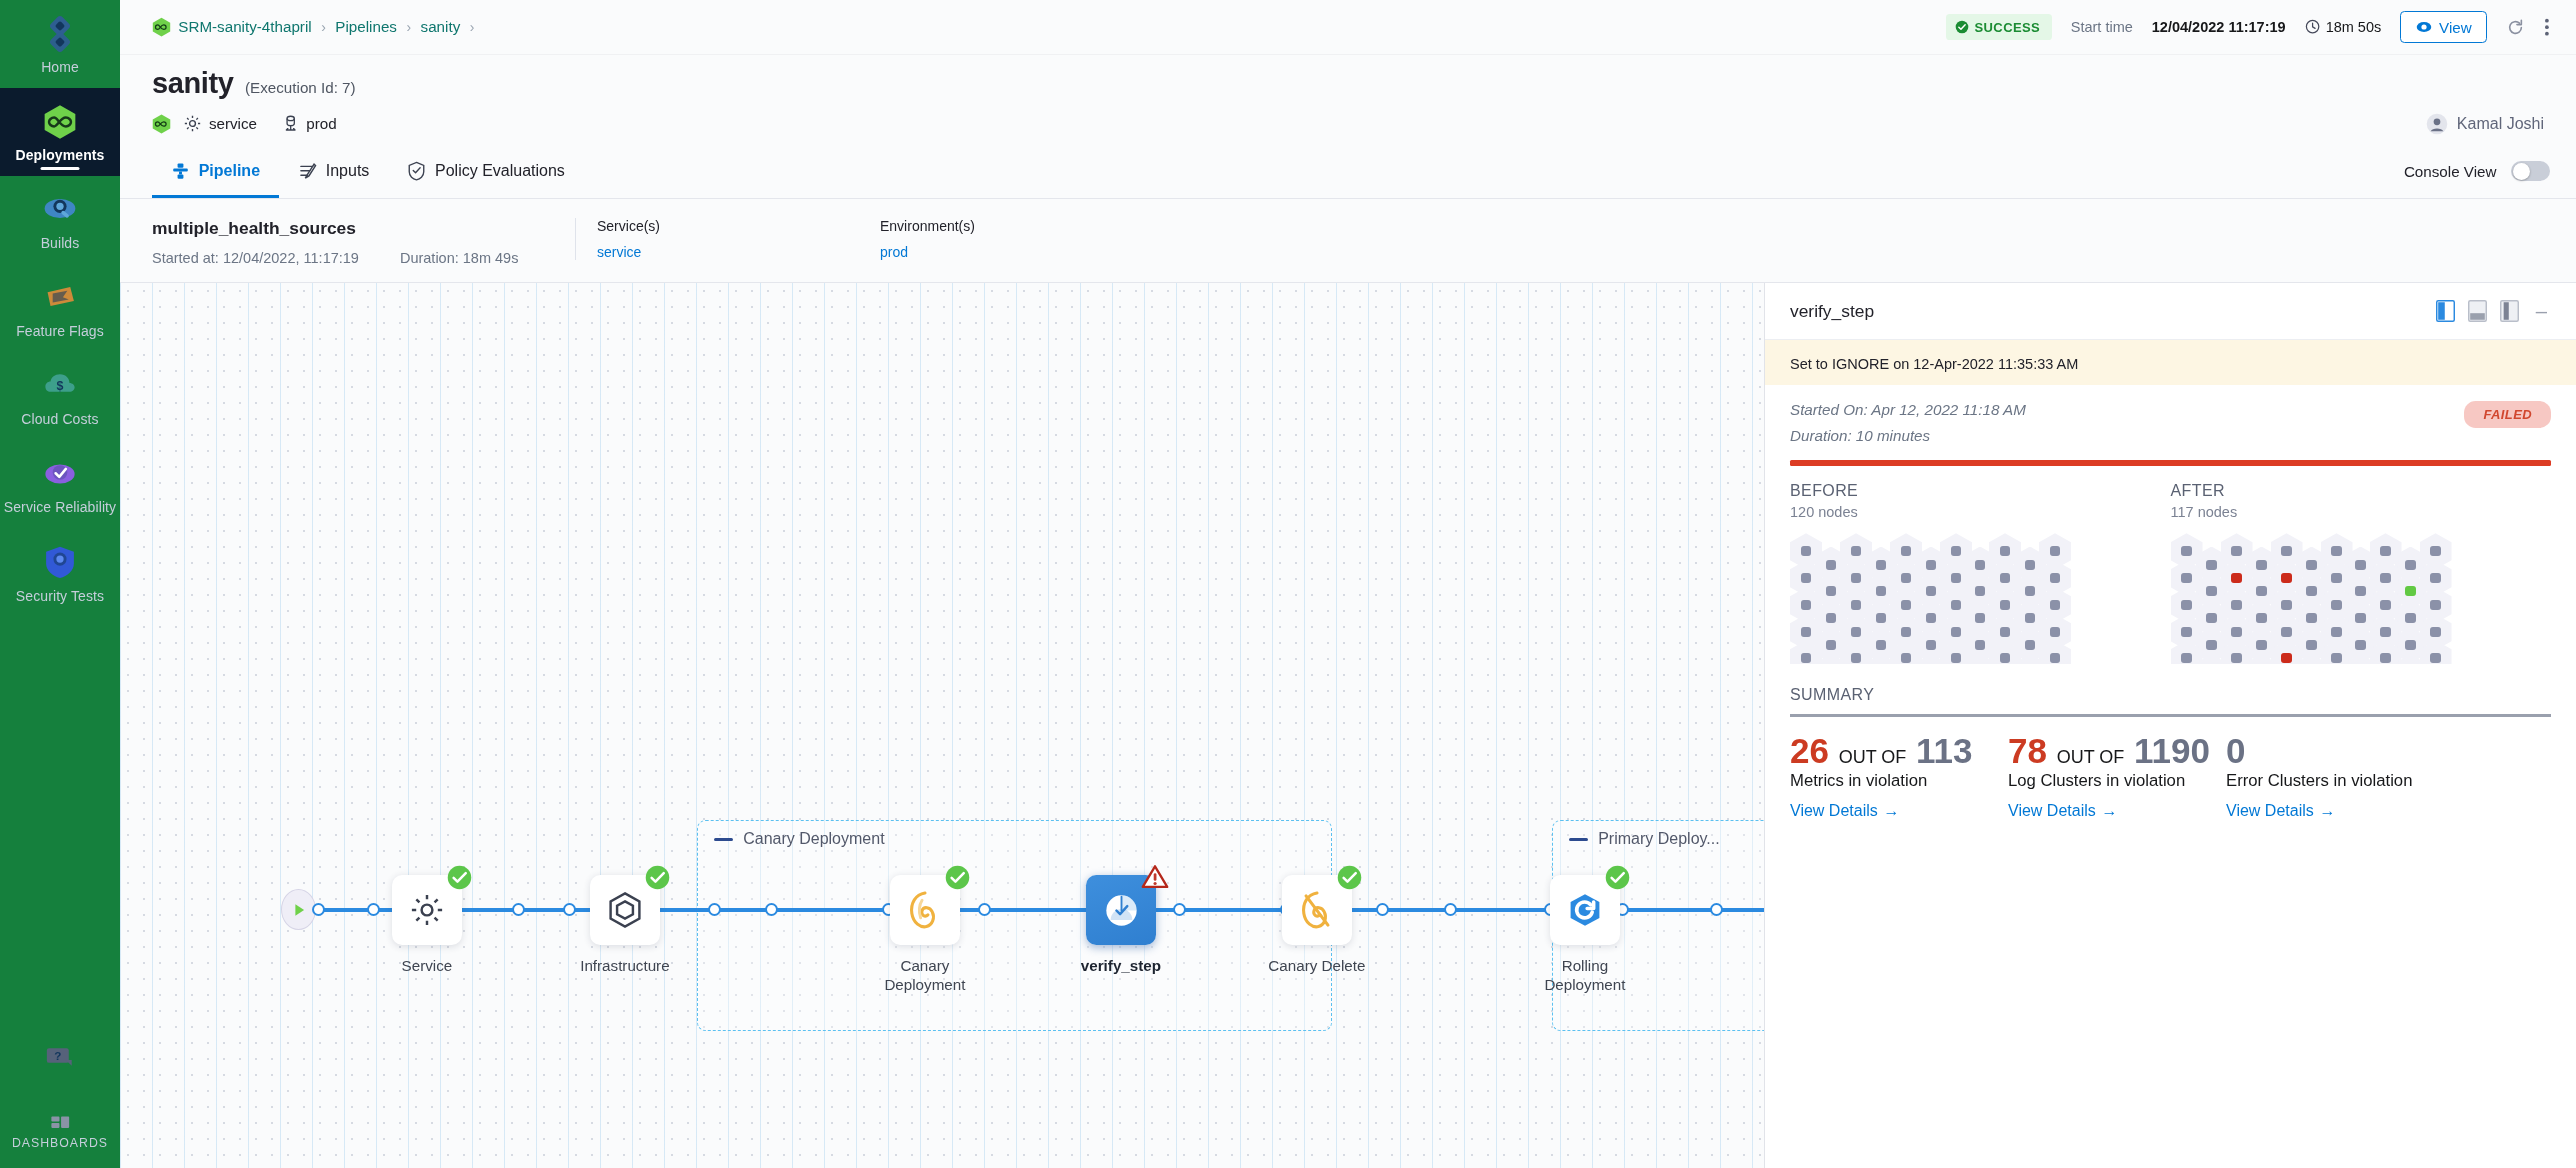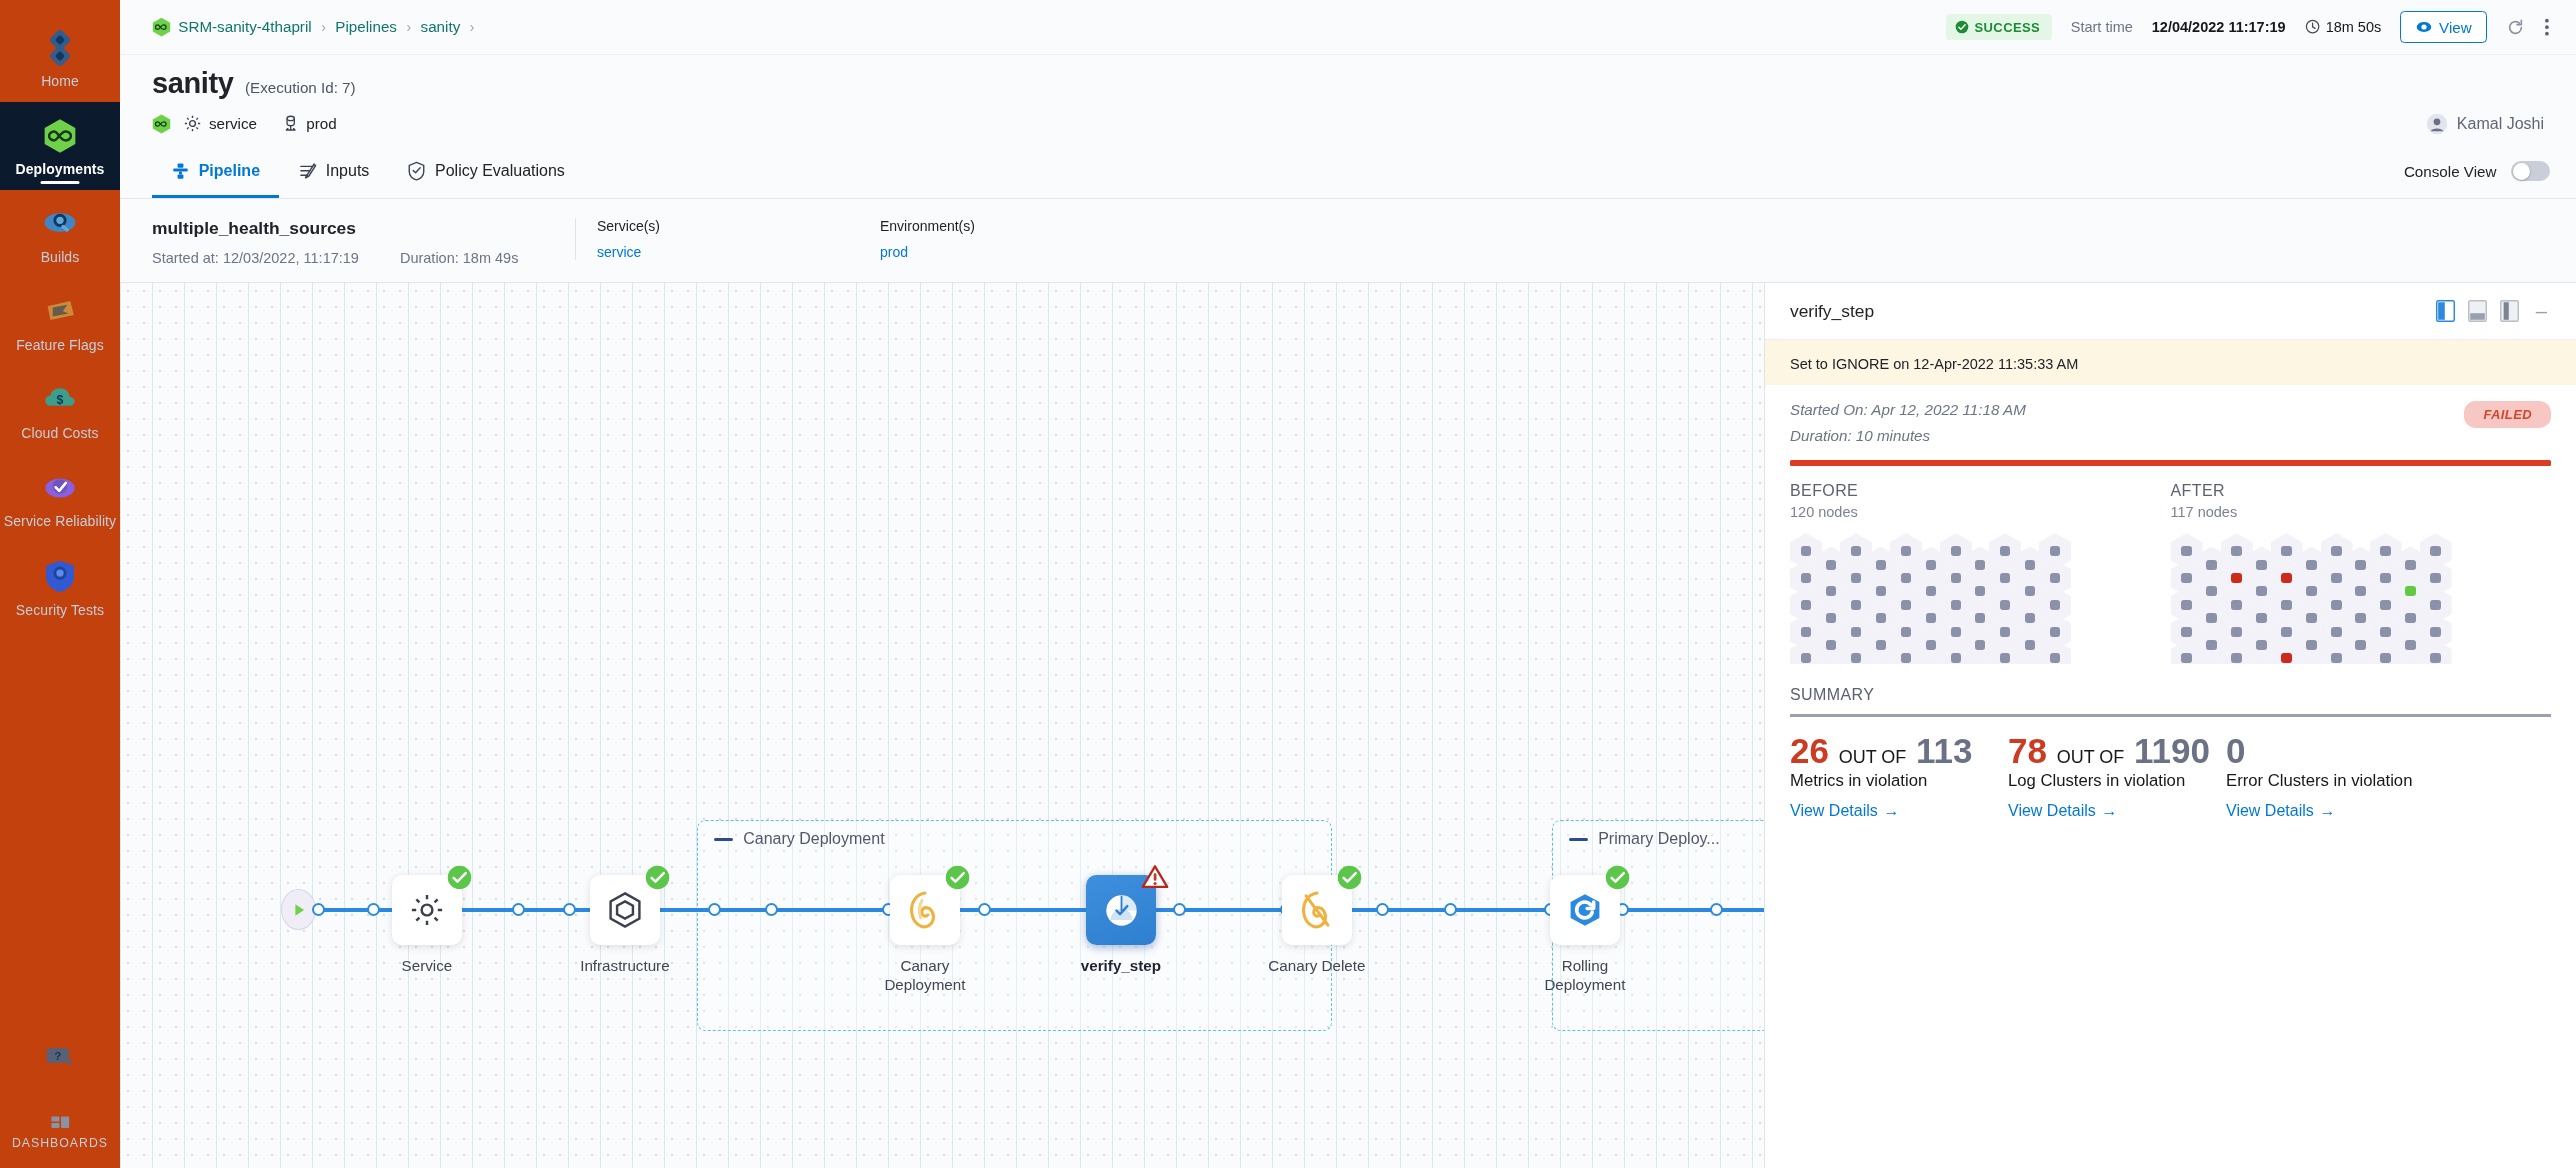--- a/index.html
+++ b/index.html
@@ -6,23 +6,23 @@
   html, body {
     width: 2576px; height: 1169px;
     font-family: "Liberation Sans", sans-serif;
     background: #fff; overflow: hidden;
   }
   .app { display: flex; width: 2576px; height: 1169px; }
 
   
   .navbar {
     width: 120px; flex: 0 0 120px; height: 1169px;
-    background: #c2410c; color: #c4cdd9;
+    background: #15803d; color: #c4cdd9;
     display: flex; flex-direction: column; align-items: center;
-    padding-top: 14px;
+    padding-top: 0;
   }
   .nav-item {
     width: 120px; padding: 14.5px 2.9px 13px; text-align: center;
     cursor: pointer; position: relative;
   }
   .nav-item.selected { background: #0b1b2d; }
   .nav-item .nav-label {
     font-size: 14px; color: #c5cedb; margin-top: 6.5px; line-height: 1.15;
     letter-spacing: 0.1px;
   }
@@ -406,21 +406,21 @@
         <div class="toggle">
             <div class="knob"></div>
           </div>
       </div>
     </div>
 
     <div class="infostrip">
       <div class="info-left">
         <div class="info-name">multiple_health_sources</div>
         <div class="info-line2">
-          <span class="info-muted">Started at: 12/03/2022, 11:17:19</span>
+          <span class="info-muted">Started at: 12/04/2022, 11:17:19</span>
           <span class="info-muted">Duration: 18m 49s</span>
         </div>
       </div>
       <div class="info-col" style="margin-left:16px">
         <div class="info-col-h">Service(s)</div>
         <div class="info-col-v">service</div>
       </div>
       <div class="info-col noborder" style="padding-left:58px">
         <div class="info-col-h">Environment(s)</div>
         <div class="info-col-v">prod</div>

